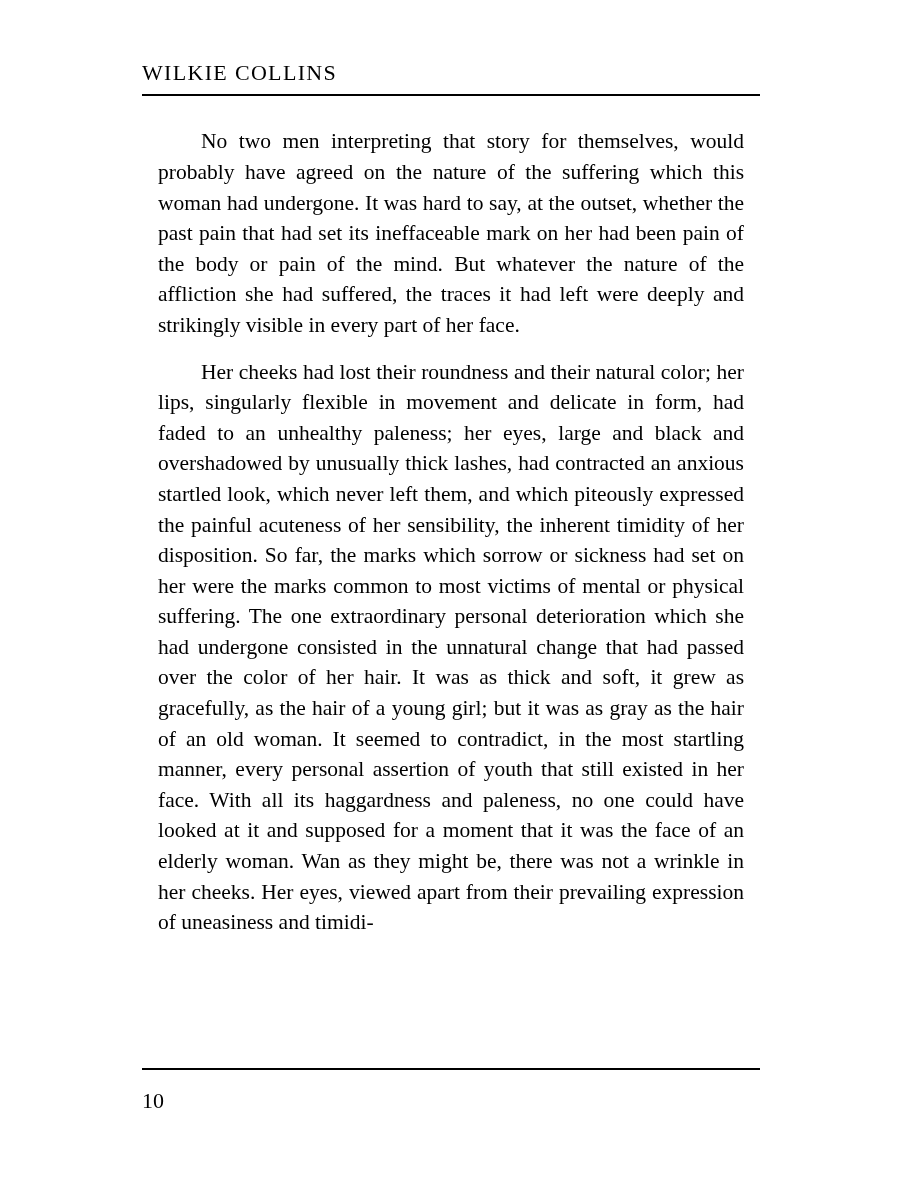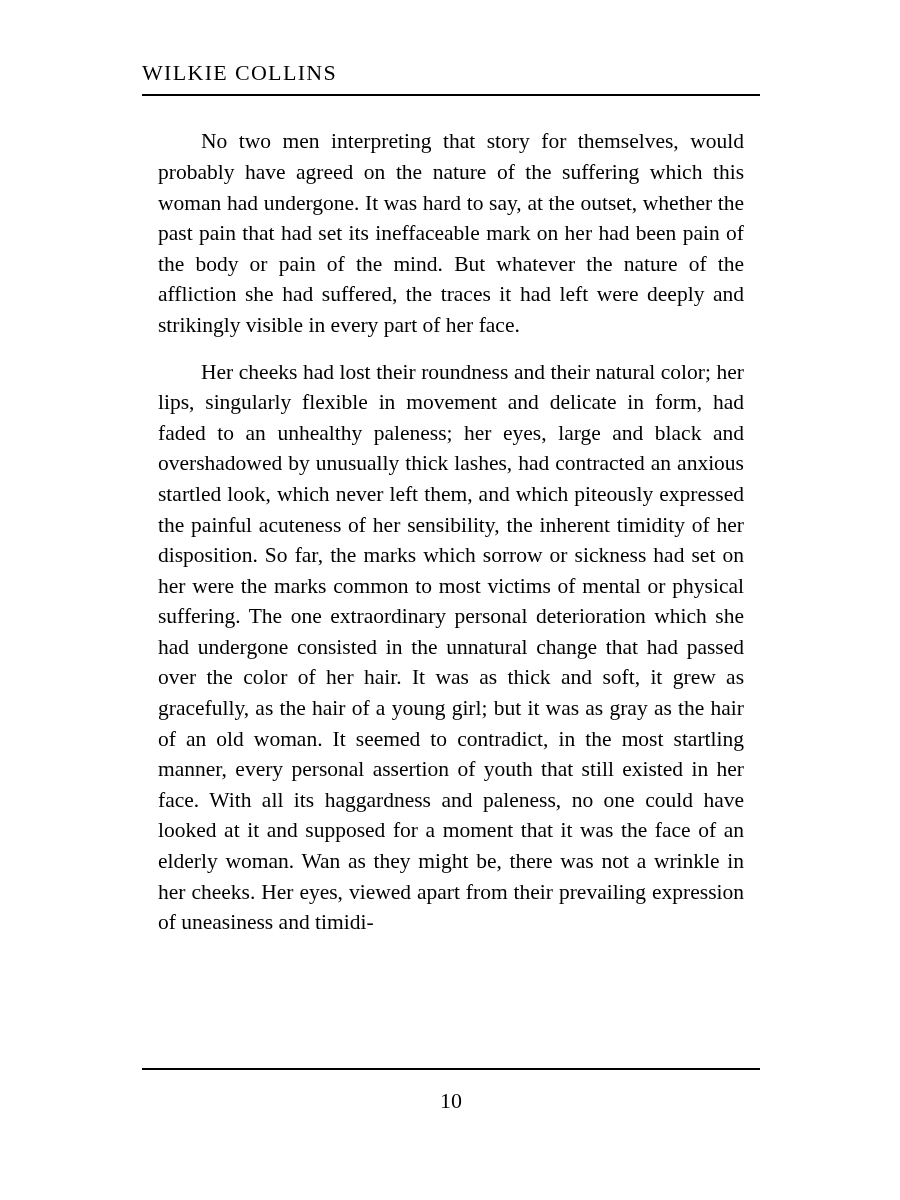--- a/index.html
+++ b/index.html
@@ -56,21 +56,21 @@
     position: absolute;
     left: 142px;
     top: 1068px;
     width: 618px;
   }
   .rule-bottom {
     border-top: 2px solid #000;
     width: 618px;
   }
   .folio {
-    text-align: center;
+    text-align: left;
     font-size: 22px;
     margin-top: 18px;
   }
 </style>
 </head>
 <body>
 
 <div class="page">
 
   <div class="page-inner">

